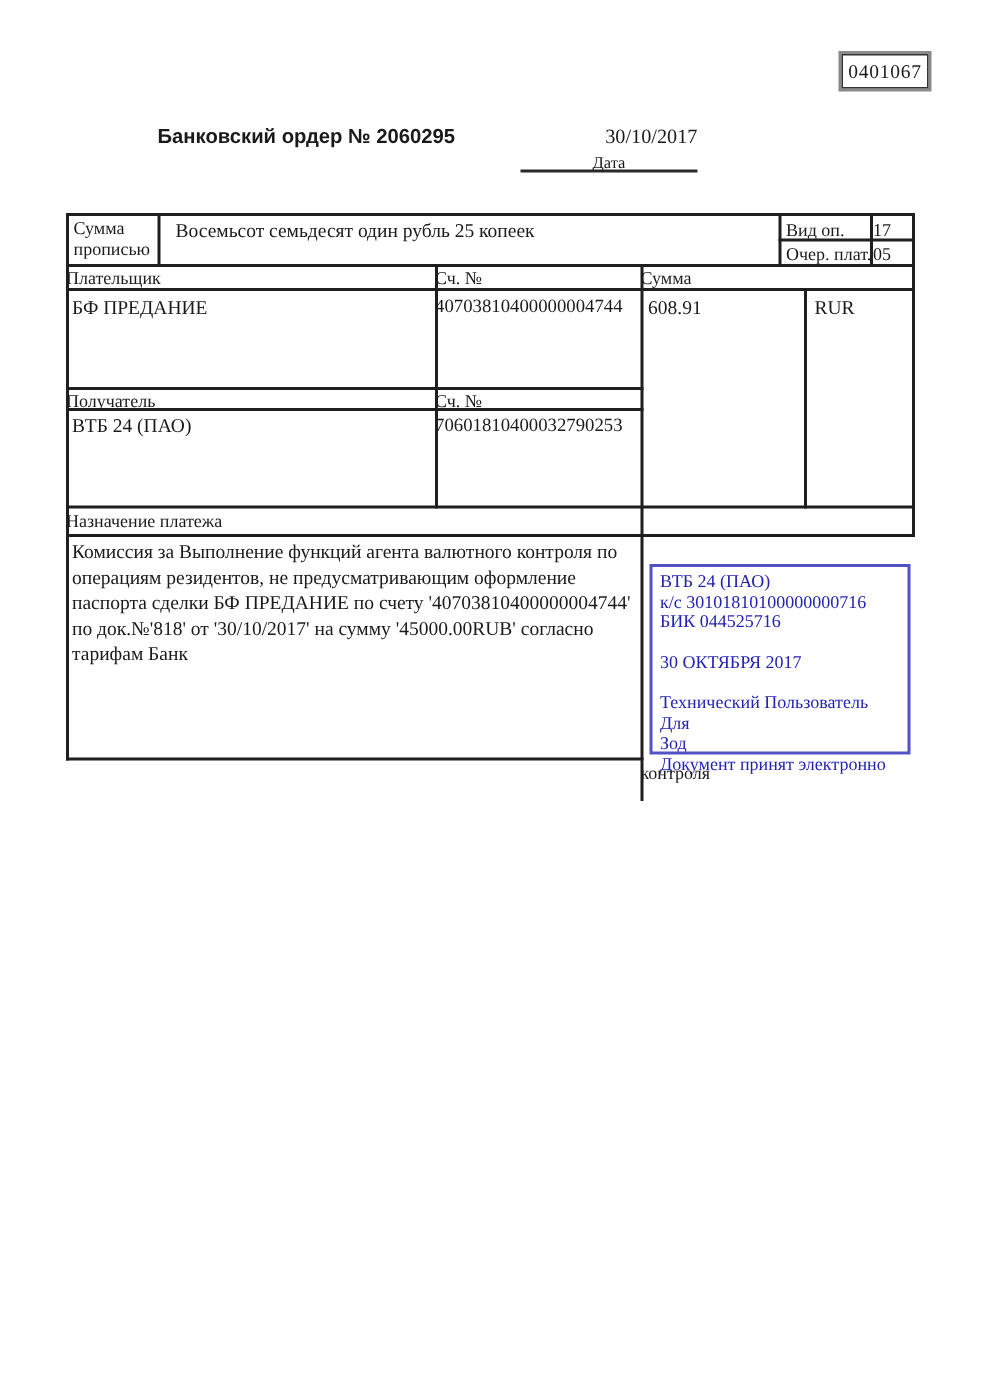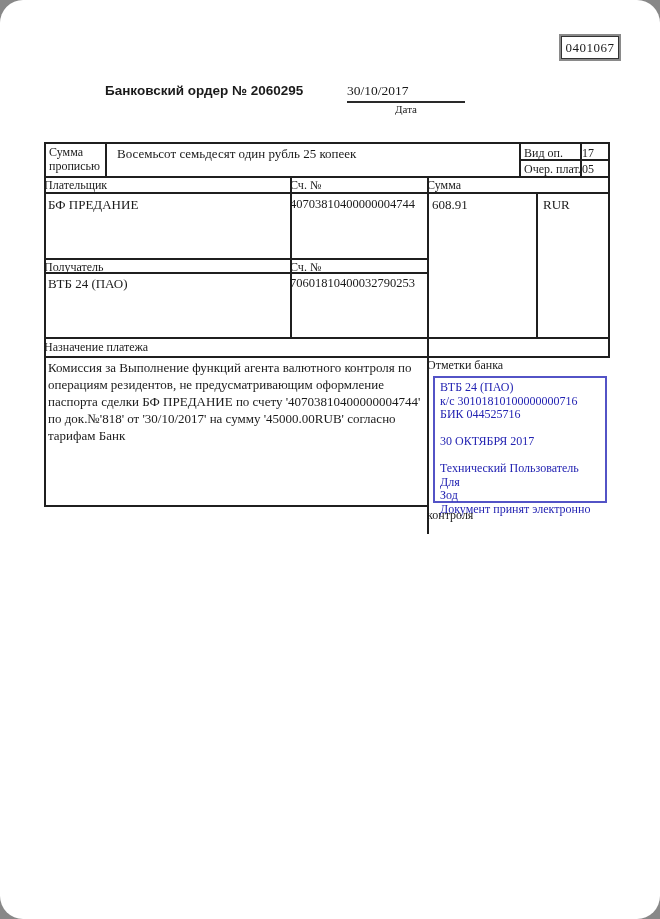--- a/index.html
+++ b/index.html
@@ -3,21 +3,20 @@
 <meta charset="utf-8">
 <style>
   html,body{margin:0;padding:0;background:#888;}
   .page{
     position:relative;
     width:660px;height:919px;
     background:#ffffff;
     font-family:"Liberation Serif", serif;
     color:#1a1a1a;
     overflow:hidden;
-    border-radius:23px;
   }
   .abs{position:absolute;}
   .line{position:absolute;background:#1f1f1f;}
   .preline{white-space:pre-line;}
   .ctr{text-align:left;}
   .t12{font-size:12px;line-height:14px;}
   .t13{font-size:13px;line-height:15px;}
 
   .form-code-box{
     left:561px;top:36px;width:56px;height:21px;
@@ -27,21 +26,21 @@
     font-size:13px;letter-spacing:0.5px;background:#fff;
   }
   .doc-title{
     left:57px;top:83px;
     font-family:"Liberation Sans", sans-serif;
     font-weight:bold;font-size:13.5px;padding-left:48px;
   }
   .date-block{
     left:347px;top:83px;width:118px;
     border-bottom:2px solid #2a2a2a;
-    text-align:left;font-size:13.5px;padding-bottom:2px;
+    text-align:right;font-size:13.5px;padding-bottom:14px;
   }
   .date-caption{
     left:347px;top:103px;width:118px;
     text-align:center;font-size:11px;
   }
   .stamp{
     left:433px;top:376px;width:174px;height:127px;
     box-sizing:border-box;
     border:2px solid #5353c6;
     color:#2323b2;
@@ -110,21 +109,20 @@
   <div class="abs t13" style="left:48px;top:276px">ВТБ 24 (ПАО)</div>
   <div class="abs ctr" style="left:290px;top:276px;width:137px;font-size:12.5px">70601810400032790253</div>
 
   <div class="abs t12 ctr" style="left:44px;top:340px;width:383px">Назначение платежа</div>
   <div class="abs purpose">Комиссия за Выполнение функций агента валютного контроля по
 операциям резидентов, не предусматривающим оформление
 паспорта сделки БФ ПРЕДАНИЕ по счету '40703810400000004744'
 по док.№'818' от '30/10/2017' на сумму '45000.00RUB' согласно
 тарифам Банк</div>
 
-  <div class="abs t12 ctr" style="left:427px;top:358px;width:181px">Отметки банка</div>
   <div class="abs stamp">ВТБ 24 (ПАО)
 к/с 30101810100000000716
 БИК 044525716
 
 30 ОКТЯБРЯ 2017
 
 Технический Пользователь Для
 Зод
 Документ принят электронно</div>
   <div class="abs t12 ctr" style="left:427px;top:508px;width:181px">контроля</div>

